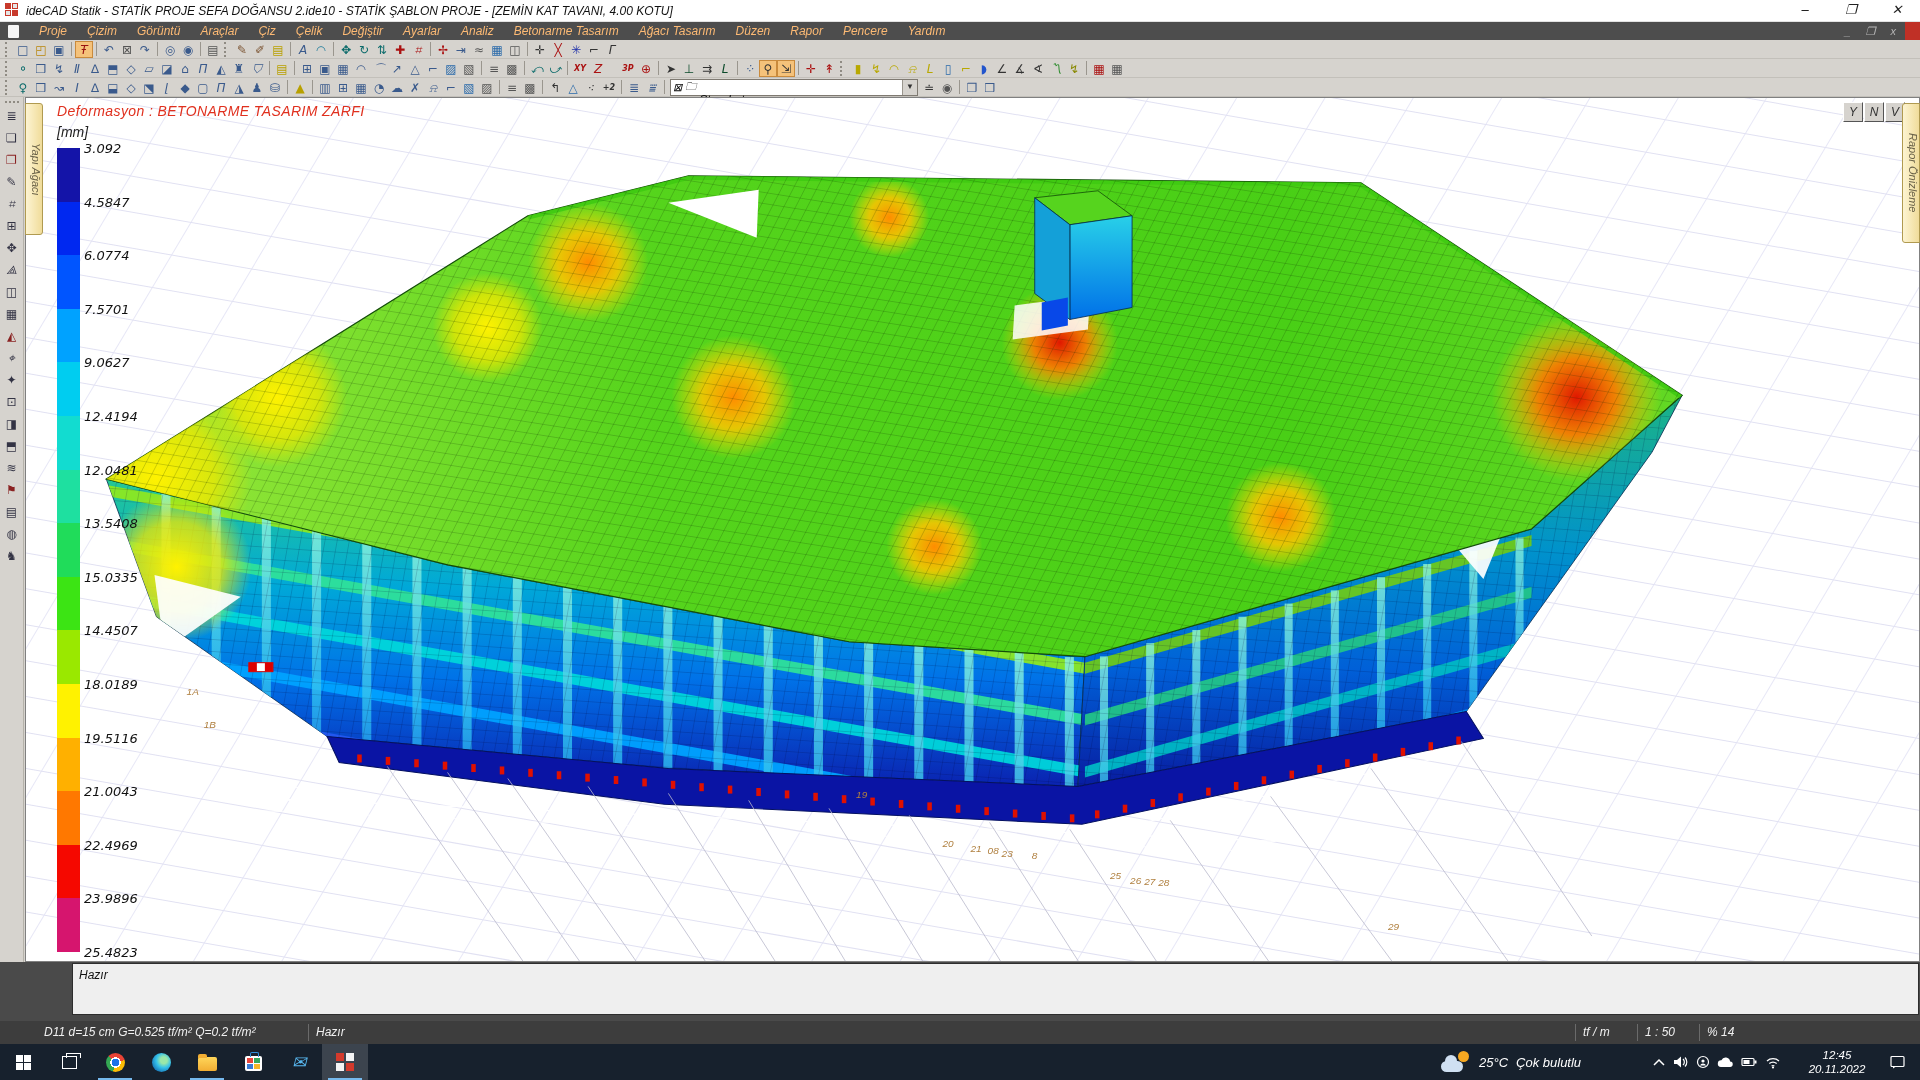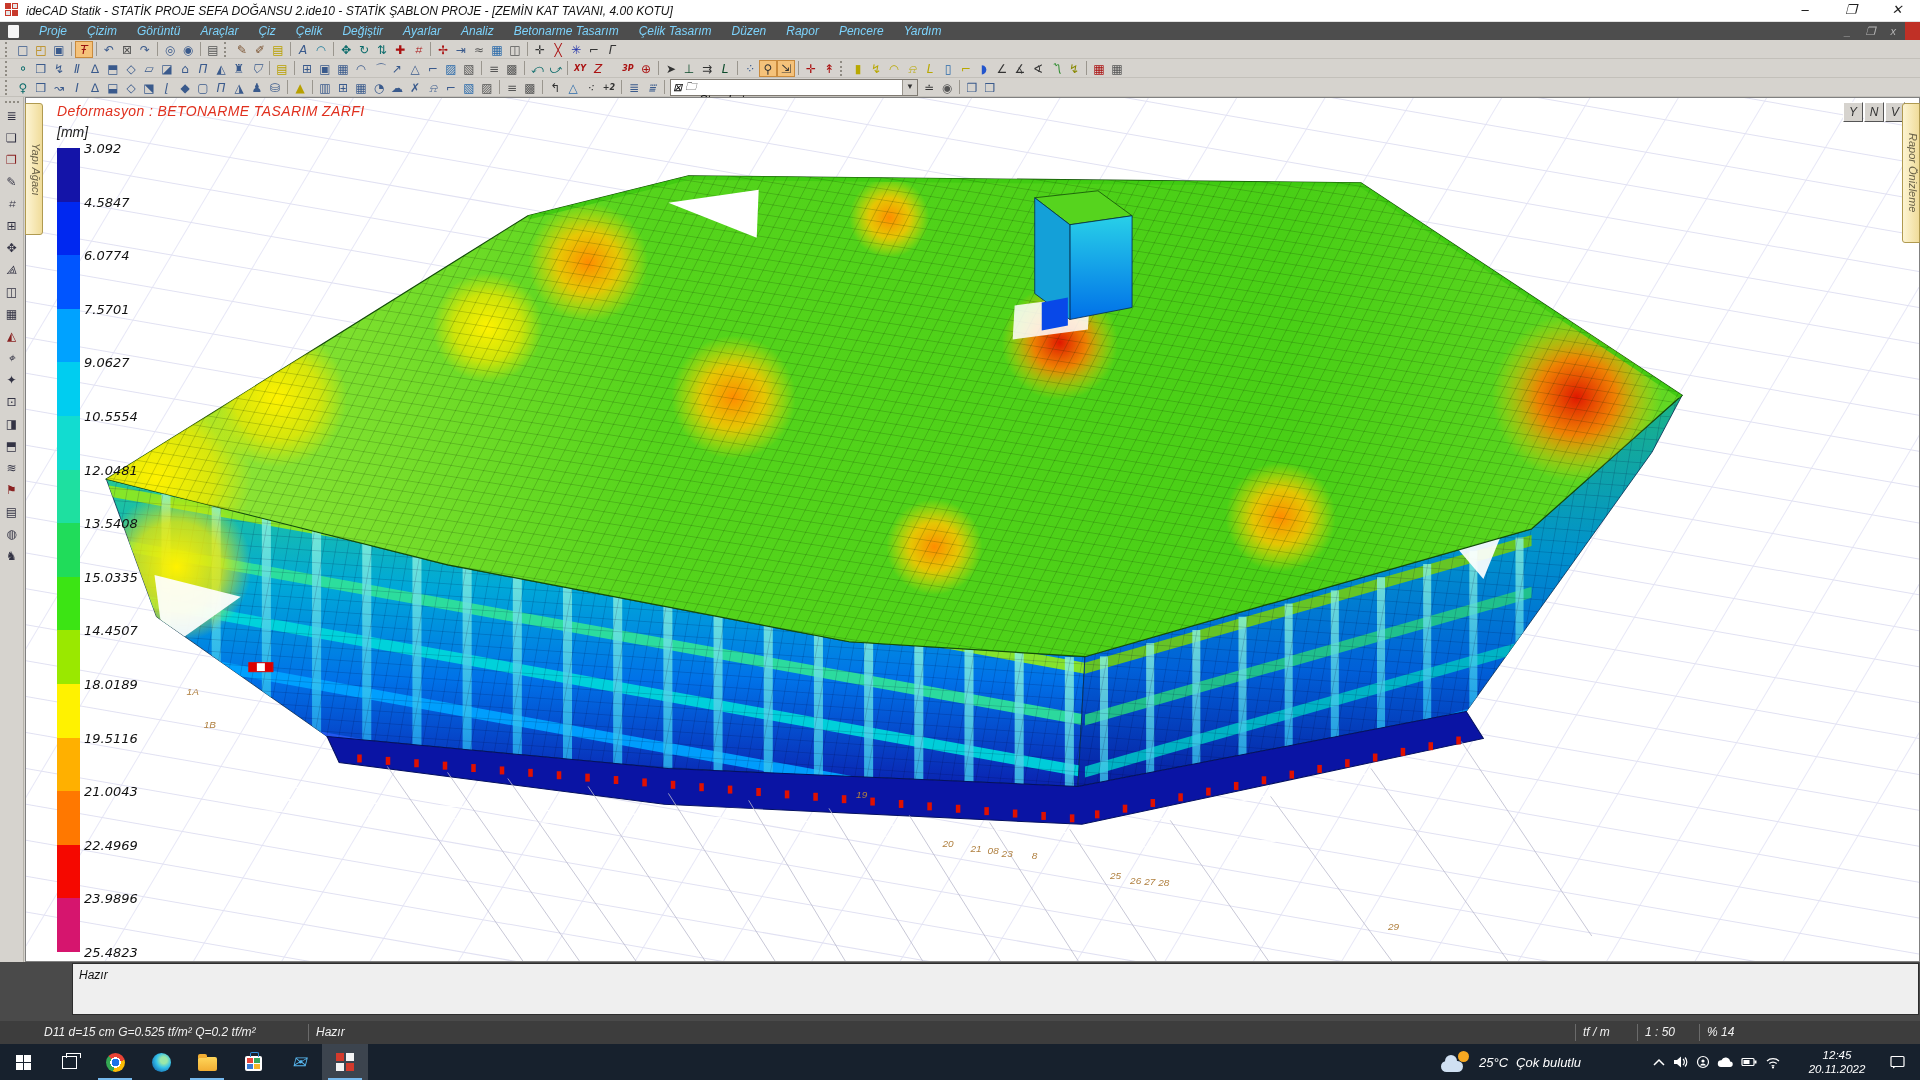--- a/index.html
+++ b/index.html
@@ -19,21 +19,21 @@
   #title-text { font-size:12px; color:#111; white-space:nowrap; }
   .wctl { position:absolute; top:0; width:46px; height:22px; text-align:center; line-height:20px;
           font-size:13px; color:#222; }
   #btn-min  { right:92px; } #btn-max { right:46px; } #btn-close { right:0; }
 
   
   #menubar { position:absolute; left:0; top:22px; width:1920px; height:18px; background:#4d4d4d;
              display:flex; align-items:center; }
   #menu-doc-icon { width:11px; height:13px; background:#f5f5f5; margin:0 10px 0 8px;
                    border-radius:1px; position:relative; }
-  .mi { color:#7dd3fc; font-size:12px; padding:0 10px; line-height:18px; white-space:nowrap; }
+  .mi { color:#fdba74; font-size:12px; padding:0 10px; line-height:18px; white-space:nowrap; }
   #mdi-controls { position:absolute; right:18px; top:0; color:#b5b5b5; font-size:11px;
                   letter-spacing:6px; line-height:18px; }
   #menu-red-box { position:absolute; right:0; top:0; width:15px; height:18px; background:#c03026; }
 
   
   .toolbar { position:absolute; left:0; width:1920px; height:19px; background:#d6d3ce;
              display:flex; align-items:center; border-bottom:1px solid #c3c0ba; padding-left:3px; }
   #tb1 { top:40px; } #tb2 { top:59px; } #tb3 { top:78px; }
   .tbrow { display:flex; align-items:center; }
   .tico { width:18px; height:17px; text-align:center; line-height:16px; font-size:12px;
@@ -167,21 +167,21 @@
         <span class="mi">Proje</span>
         <span class="mi">Çizim</span>
         <span class="mi">Görüntü</span>
         <span class="mi">Araçlar</span>
         <span class="mi">Çiz</span>
         <span class="mi">Çelik</span>
         <span class="mi">Değiştir</span>
         <span class="mi">Ayarlar</span>
         <span class="mi">Analiz</span>
         <span class="mi">Betonarme Tasarım</span>
-        <span class="mi">Çelik Tasarım</span>
+        <span class="mi">Ağacı Tasarım</span>
         <span class="mi">Düzen</span>
         <span class="mi">Rapor</span>
         <span class="mi">Pencere</span>
         <span class="mi">Yardım</span>
       </div>
     <span id="mdi-controls">_ ❐ x</span>
     <div id="menu-red-box"></div>
   </div>
 
   <div id="tb1" class="toolbar">
@@ -701,21 +701,21 @@
           <div class="lg-band" style="top: 536px; height: 53.6px; background: rgb(255, 242, 0);"></div>
           <div class="lg-band" style="top: 589.6px; height: 53.6px; background: rgb(255, 176, 0);"></div>
           <div class="lg-band" style="top: 643.2px; height: 53.6px; background: rgb(255, 120, 0);"></div>
           <div class="lg-band" style="top: 696.8px; height: 53.6px; background: rgb(245, 8, 0);"></div>
           <div class="lg-band" style="top: 750.4px; height: 53.6px; background: rgb(214, 21, 110);"></div>
           <div class="lg-lab" style="top: -7px;">3.092</div>
           <div class="lg-lab" style="top: 46.6px;">4.5847</div>
           <div class="lg-lab" style="top: 100.2px;">6.0774</div>
           <div class="lg-lab" style="top: 153.8px;">7.5701</div>
           <div class="lg-lab" style="top: 207.4px;">9.0627</div>
-          <div class="lg-lab" style="top: 261px;">10.5554</div>
+          <div class="lg-lab" style="top: 261px;">12.4194</div>
           <div class="lg-lab" style="top: 314.6px;">12.0481</div>
           <div class="lg-lab" style="top: 368.2px;">13.5408</div>
           <div class="lg-lab" style="top: 421.8px;">15.0335</div>
           <div class="lg-lab" style="top: 475.4px;">14.4507</div>
           <div class="lg-lab" style="top: 529px;">18.0189</div>
           <div class="lg-lab" style="top: 582.6px;">19.5116</div>
           <div class="lg-lab" style="top: 636.2px;">21.0043</div>
           <div class="lg-lab" style="top: 689.8px;">22.4969</div>
           <div class="lg-lab" style="top: 743.4px;">23.9896</div>
           <div class="lg-lab" style="top: 797px;">25.4823</div>

